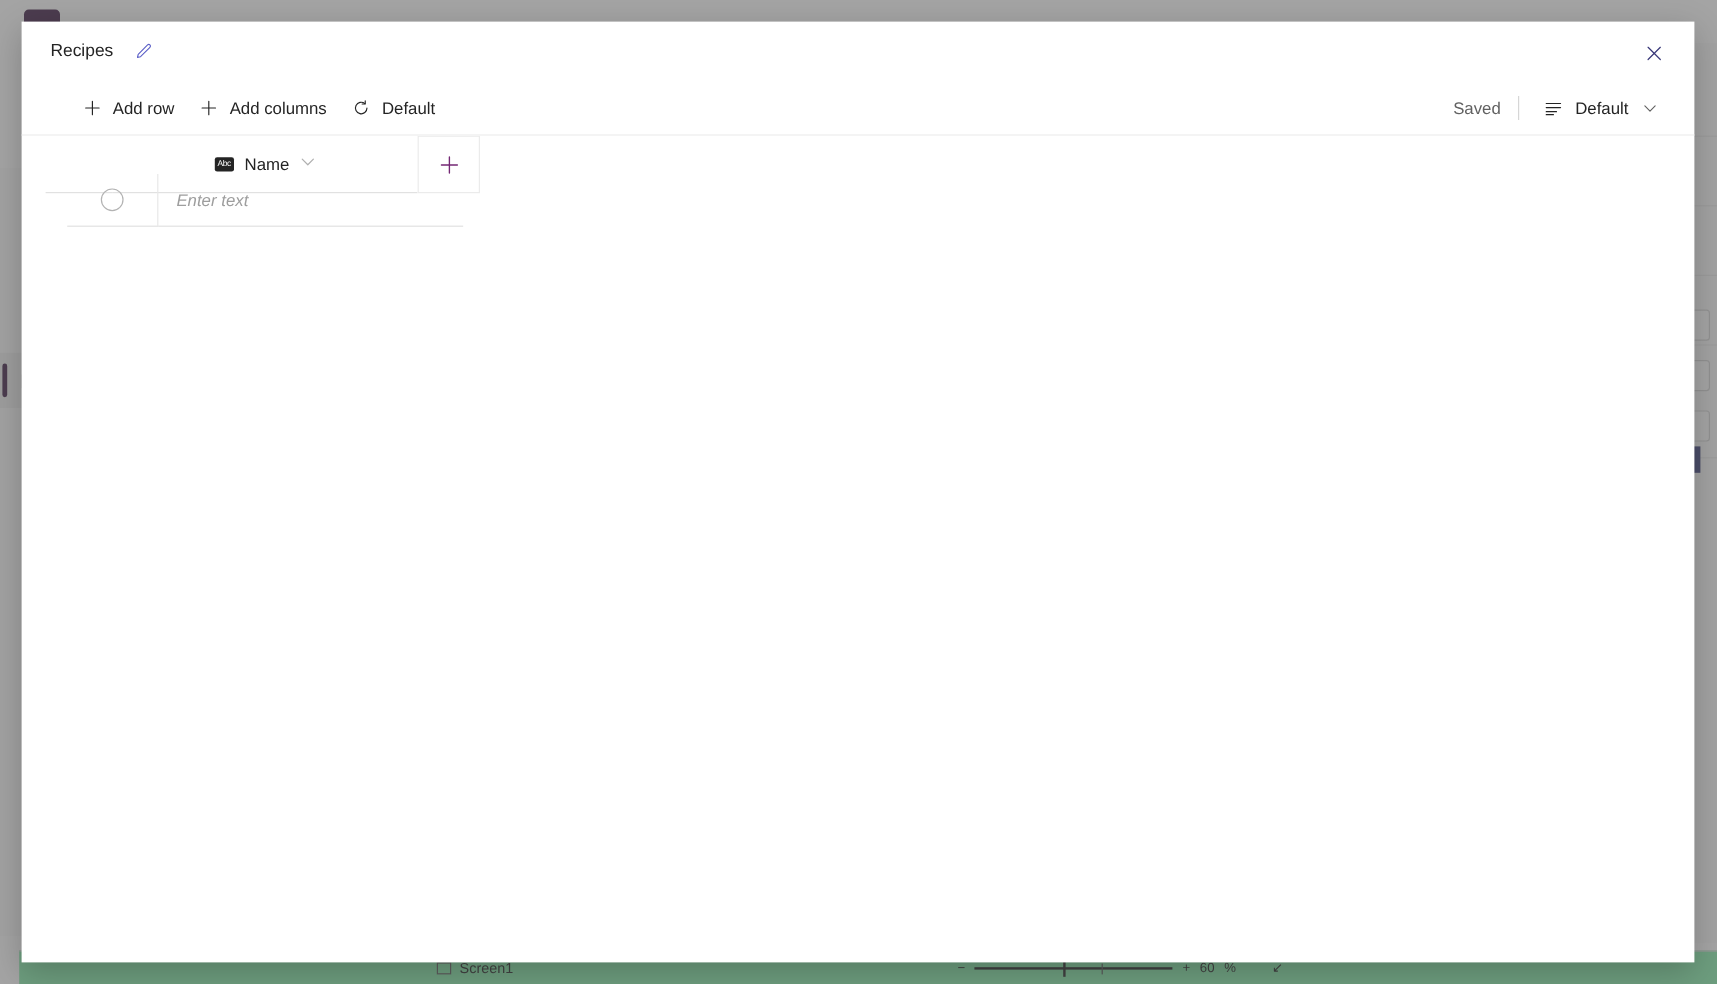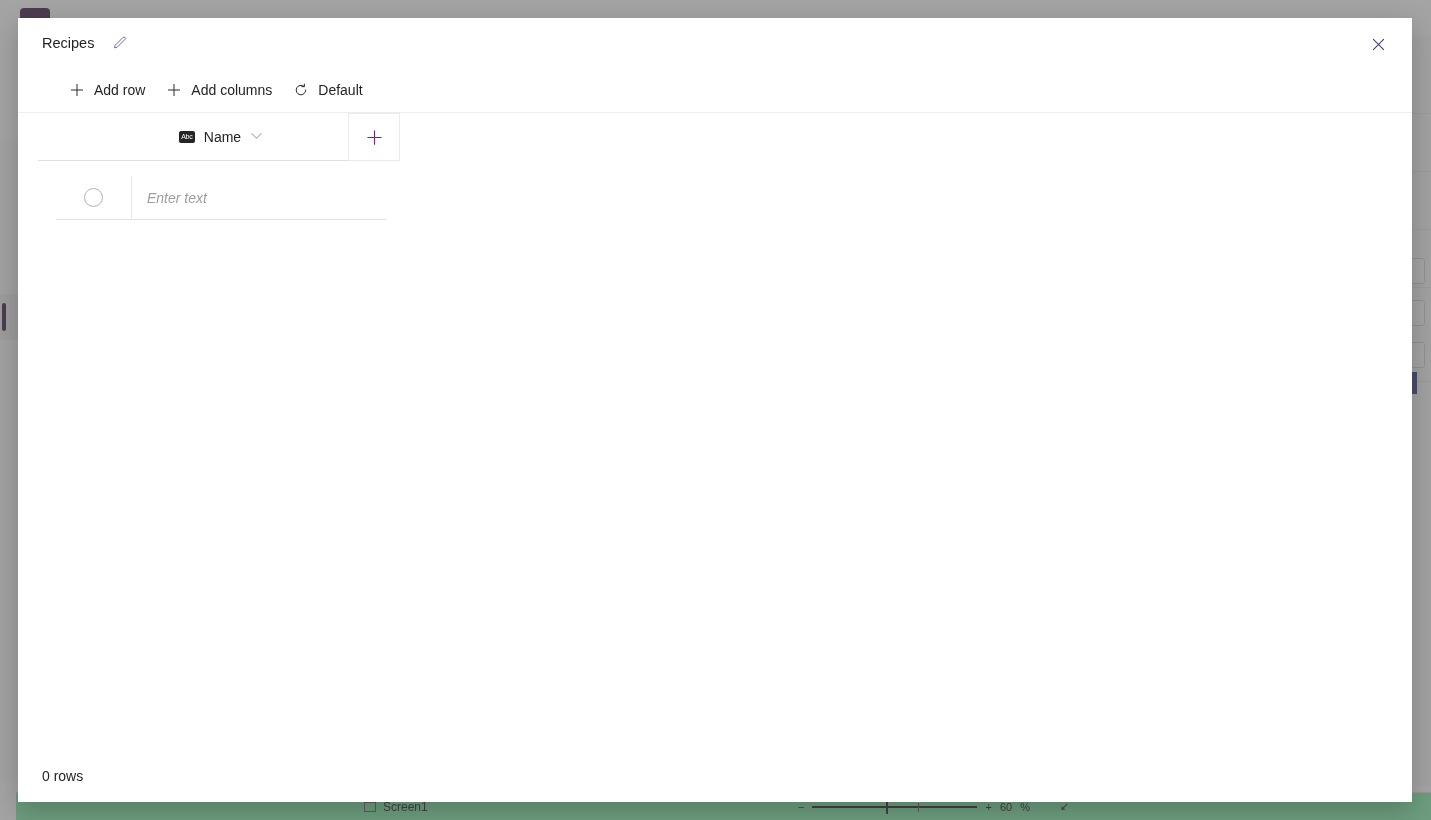--- a/index.html
+++ b/index.html
@@ -315,21 +315,21 @@
     background: #ffffff;
     display: flex;
     align-items: center;
     justify-content: center;
     cursor: pointer;
     box-sizing: border-box;
   }
 
   .grid-new-row {
     position: absolute;
-    left: 38px; top: 63px;
+    left: 38px; top: 32px;
     display: flex;
     align-items: stretch;
     height: 44px;
   }
   .nr-select {
     width: 76px;
     border-bottom: 1px solid #e1e1e1;
     border-right: 1px solid #e8e8e8;
     display: flex;
     align-items: center;
@@ -475,20 +475,37 @@
     <div class="tb-btn">
       <span class="tb-icon">
         <svg width="16" height="16" viewBox="0 0 20 20">
           <path d="M16 10a6 6 0 1 1-2.2-4.6" stroke="#242424" stroke-width="1.2" fill="none" stroke-linecap="round"></path>
           <path d="M14.2 2.6 V5.8 H11" stroke="#242424" stroke-width="1.2" fill="none" stroke-linecap="round" stroke-linejoin="round"></path>
         </svg>
       </span>
       <span>Default</span>
     </div>
 
+    <div class="tb-right">
+      <span class="tb-saved">Saved</span>
+      <span class="tb-divider"></span>
+      <span class="tb-view">
+        <span class="tb-icon">
+          <svg width="17" height="17" viewBox="0 0 20 20">
+            <path d="M3 5 H17 M3 9 H17 M3 13 H13 M3 16 H10" stroke="#242424" stroke-width="1.2" stroke-linecap="round"></path>
+          </svg>
+        </span>
+        <span>Default</span>
+        <span class="tb-icon">
+          <svg width="12" height="12" viewBox="0 0 14 14">
+            <path d="M2 5 L7 10 L12 5" stroke="#616161" stroke-width="1.1" fill="none" stroke-linecap="round" stroke-linejoin="round"></path>
+          </svg>
+        </span>
+      </span>
+    </div>
   </div>
 
   <div class="grid-area">
 
     <div class="grid-header-row">
       <div class="gh-select"></div>
       <div class="gh-col">
         <span class="col-type-icon">Abc</span>
         <span class="gh-col-label">Name</span>
         <span>
@@ -508,16 +525,13 @@
       <div class="nr-select">
         <span class="nr-circle"></span>
       </div>
       <div class="nr-cell">
         <span class="nr-placeholder">Enter text</span>
       </div>
     </div>
 
   </div>
 
-  <div class="modal-footer">
-    <span class="footer-rows">0 rows</span>
-  </div>
 </div>
 
 </body></html>

